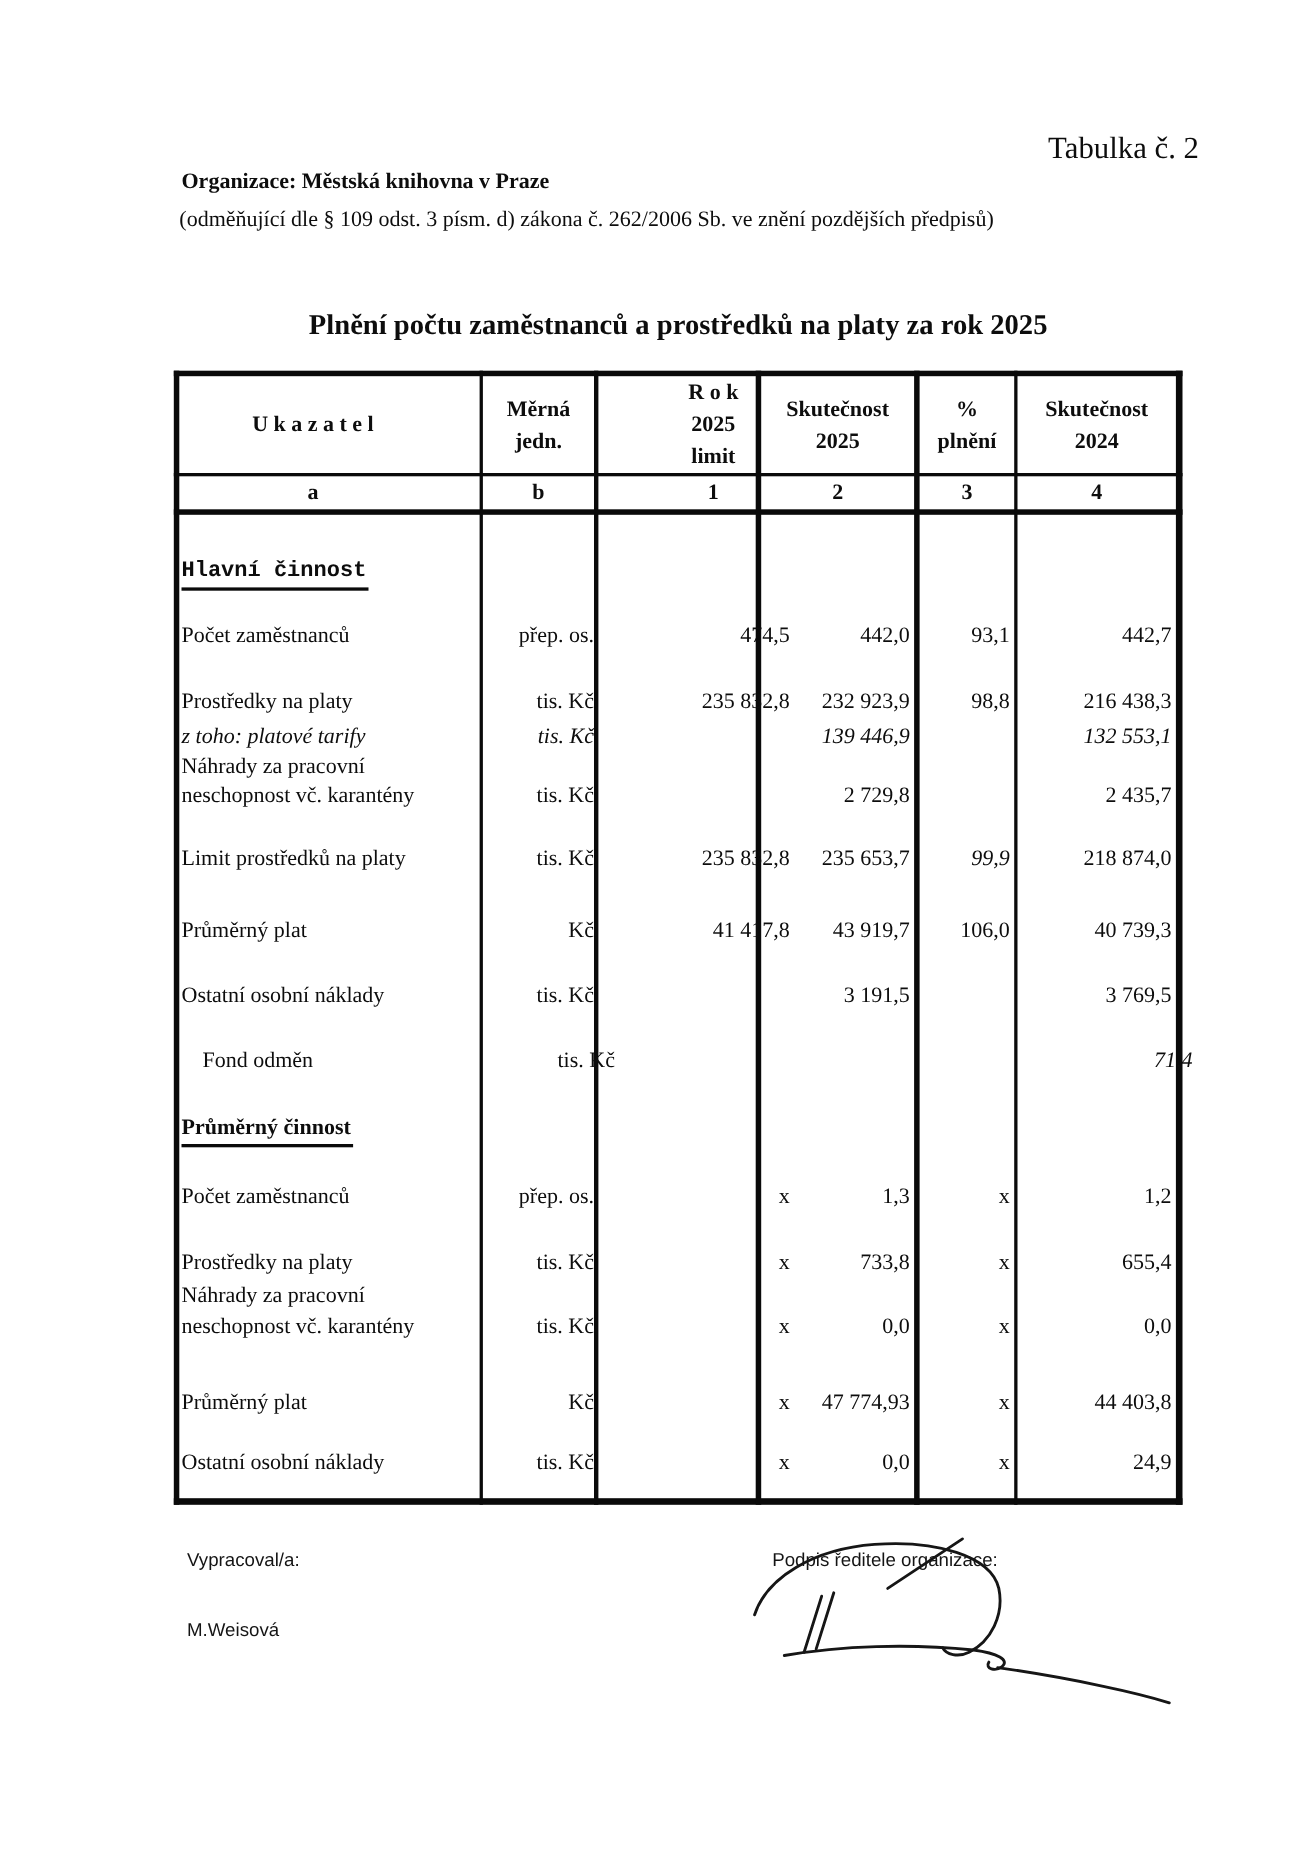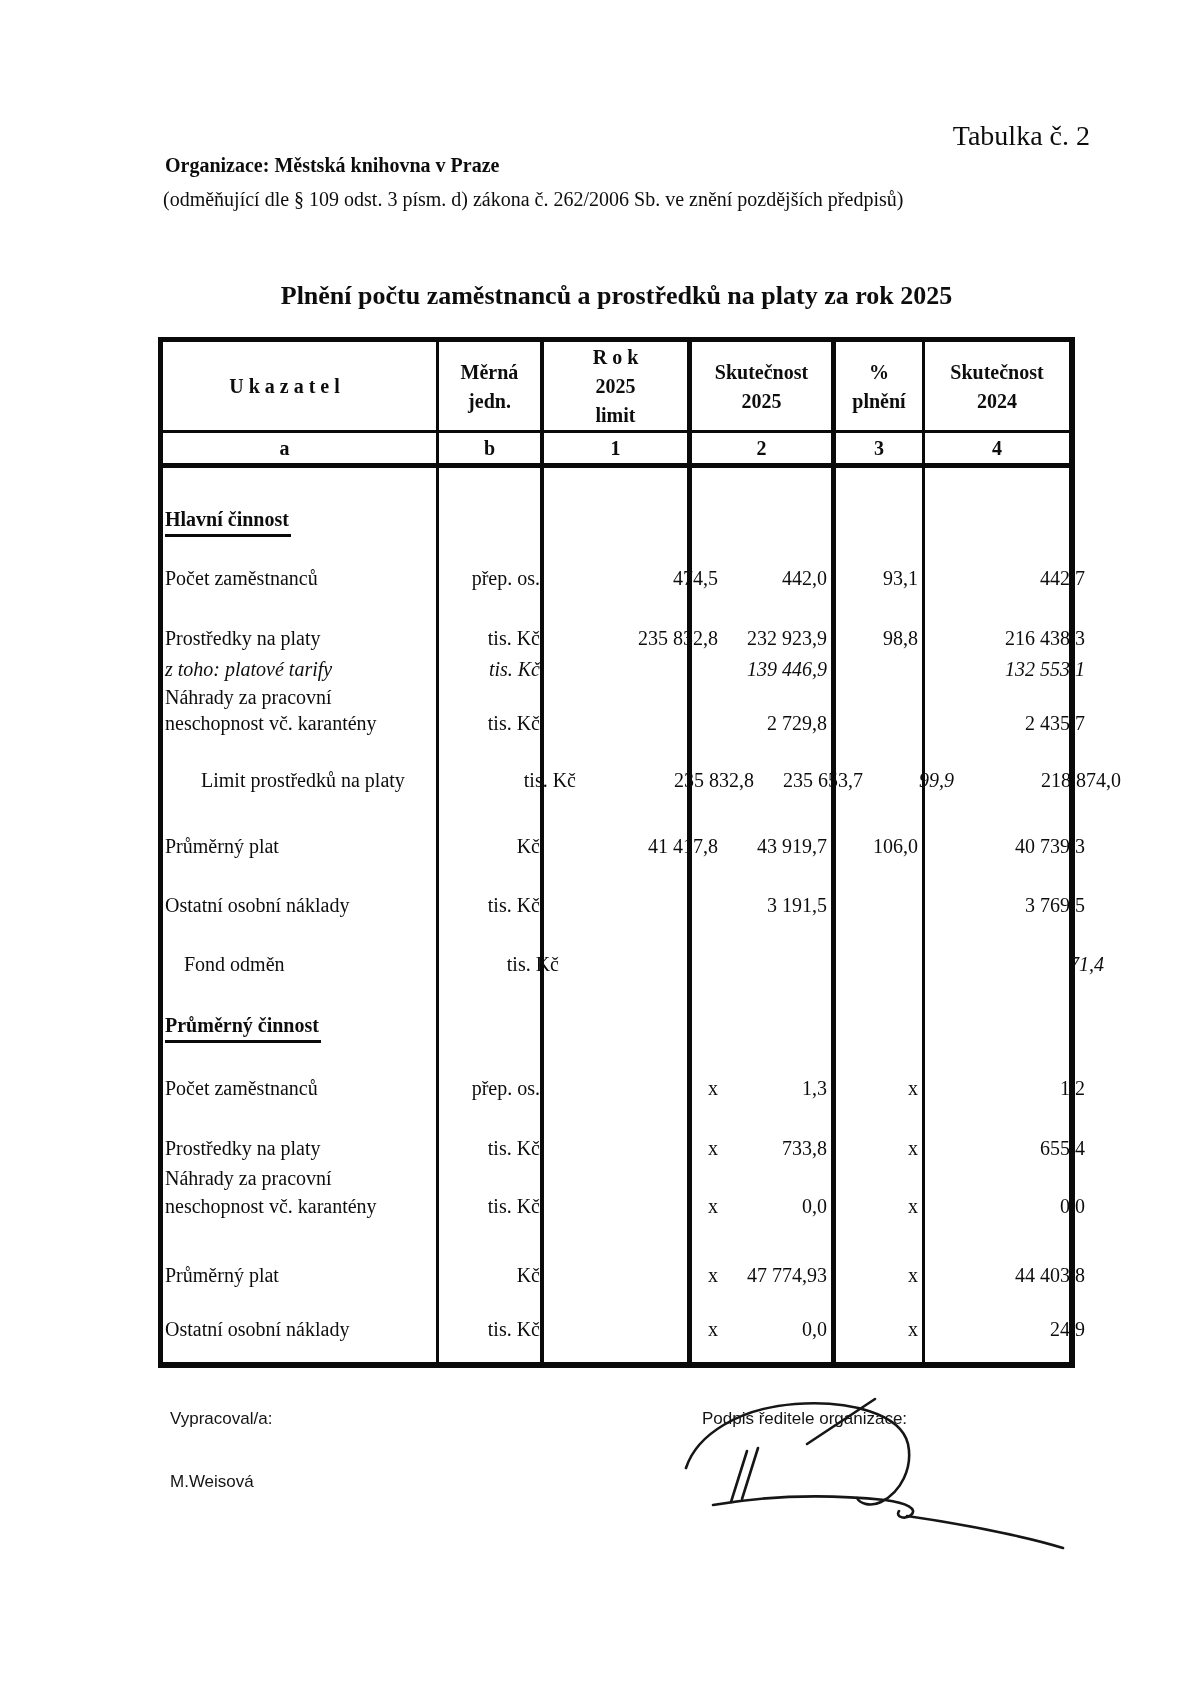--- a/index.html
+++ b/index.html
@@ -30,36 +30,36 @@
   .v-12{left:529px;width:5px;}
   .v-23{left:673px;width:5px;}
   .v-34{left:764px;width:3px;}
   .v-r{left:911px;width:6px;}
 
   
   .hcell{position:absolute;top:6px;height:87px;display:flex;flex-direction:column;
          justify-content:center;align-items:center;font-weight:bold;font-size:20px;line-height:29px;}
   .ha{left:5px;width:243px;}
   .hb{left:281px;width:101px;}
-  .h1{left:386px;width:143px;}
+  .h1{left:386px;width:143px;padding-left:33px;}
   .h2{left:534px;width:139px;}
   .h3{left:678px;width:86px;}
   .h4{left:767px;width:144px;}
   .shcell{position:absolute;top:96px;height:30px;display:flex;justify-content:center;
           align-items:center;font-weight:bold;font-size:20px;}
 
   
   .trow{position:absolute;left:0;width:917px;height:26px;font-size:20px;line-height:25px;}
   .cell{position:absolute;top:0;white-space:nowrap;}
   .lab{left:7px;}
   .cb{left:281px;width:101px;text-align:center;}
   .c1{left:386px;width:139px;padding-left:35px;}
   .c2{left:534px;width:135px;}
   .c3{left:678px;width:82px;}
-  .c4{left:767px;width:140px;padding-left:20px;}
+  .c4{left:767px;width:140px;}
   .num{text-align:right;}
   .ctr{text-align:right;}
   .it{font-style:italic;}
   .sec{font-weight:bold;border-bottom:3px solid #0a0a0a;padding:0 2px 2px 0;}
 
   
   .foot{font-family:"Liberation Sans","DejaVu Sans",sans-serif;font-size:17px;color:#141414;}
   .f-left{top:1409px;left:170px;}
   .f-right{top:1409px;left:702px;}
   .f-name{top:1472px;left:170px;text-align:right;}
@@ -115,21 +115,21 @@
     </div>
 
     <div class="shcell ha">a</div>
     <div class="shcell hb">b</div>
     <div class="shcell h1">1</div>
     <div class="shcell h2">2</div>
     <div class="shcell h3">3</div>
     <div class="shcell h4">4</div>
 
     <div id="table-rows">
-        <div class="trow" style="top: 170px;">
+        <div class="trow" style="top: 170px; font-family: Liberation Mono, monospace;">
           <span class="cell lab sec">Hlavní činnost</span>
         </div>
         <div class="trow" style="top: 229px;">
           <span class="cell lab">Počet zaměstnanců</span>
           <span class="cell cb ctr">přep. os.</span>
           <span class="cell c1 num">474,5</span>
           <span class="cell c2 num">442,0</span>
           <span class="cell c3 num">93,1</span>
           <span class="cell c4 num">442,7</span>
         </div>
@@ -149,21 +149,21 @@
         </div>
         <div class="trow" style="top: 348px;">
           <span class="cell lab">Náhrady za pracovní</span>
         </div>
         <div class="trow" style="top: 374px;">
           <span class="cell lab">neschopnost vč. karantény</span>
           <span class="cell cb ctr">tis. Kč</span>
           <span class="cell c2 num">2 729,8</span>
           <span class="cell c4 num">2 435,7</span>
         </div>
-        <div class="trow" style="top: 431px; margin-left: 36px;">
+        <div class="trow" style="top: 431px;">
           <span class="cell lab">Limit prostředků na platy</span>
           <span class="cell cb ctr">tis. Kč</span>
           <span class="cell c1 num">235 832,8</span>
           <span class="cell c2 num">235 653,7</span>
           <span class="cell c3 num it">99,9</span>
           <span class="cell c4 num">218 874,0</span>
         </div>
         <div class="trow" style="top: 497px;">
           <span class="cell lab">Průměrný plat</span>
           <span class="cell cb ctr">Kč</span>

